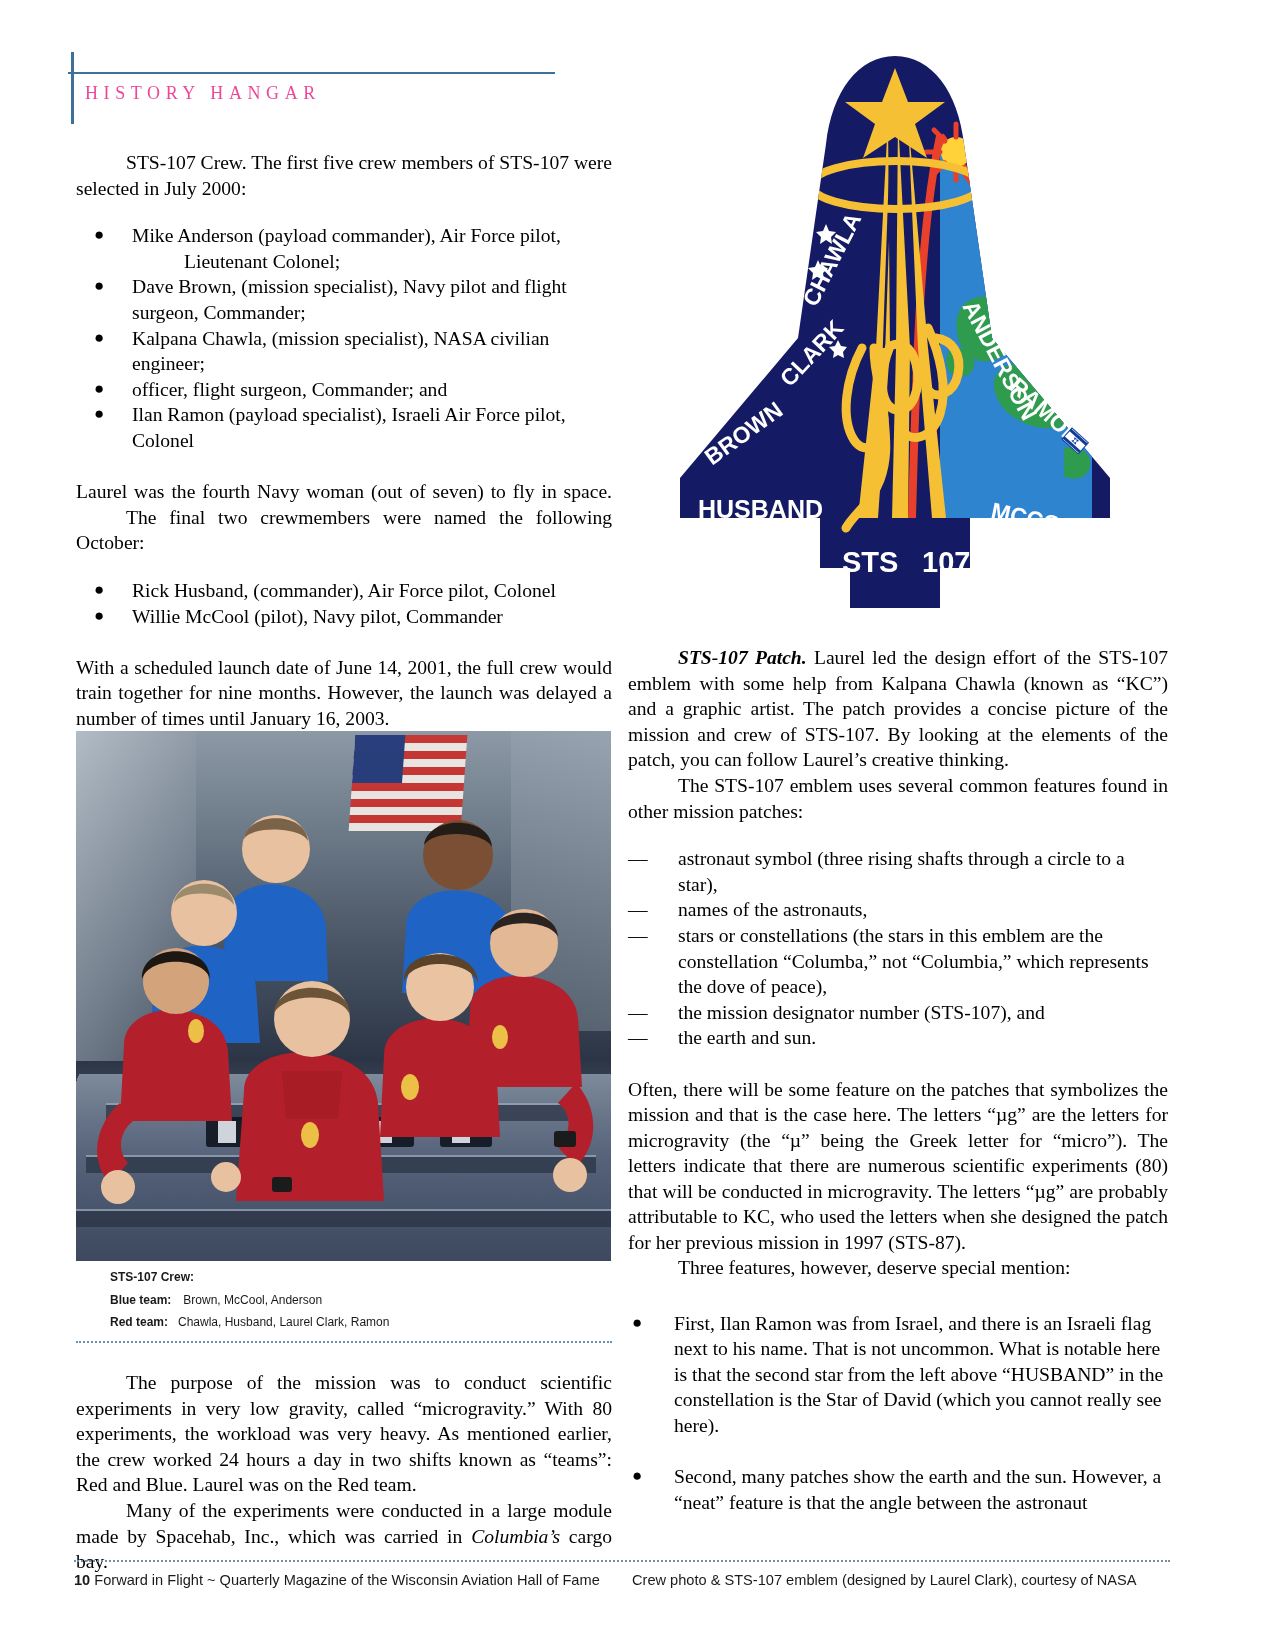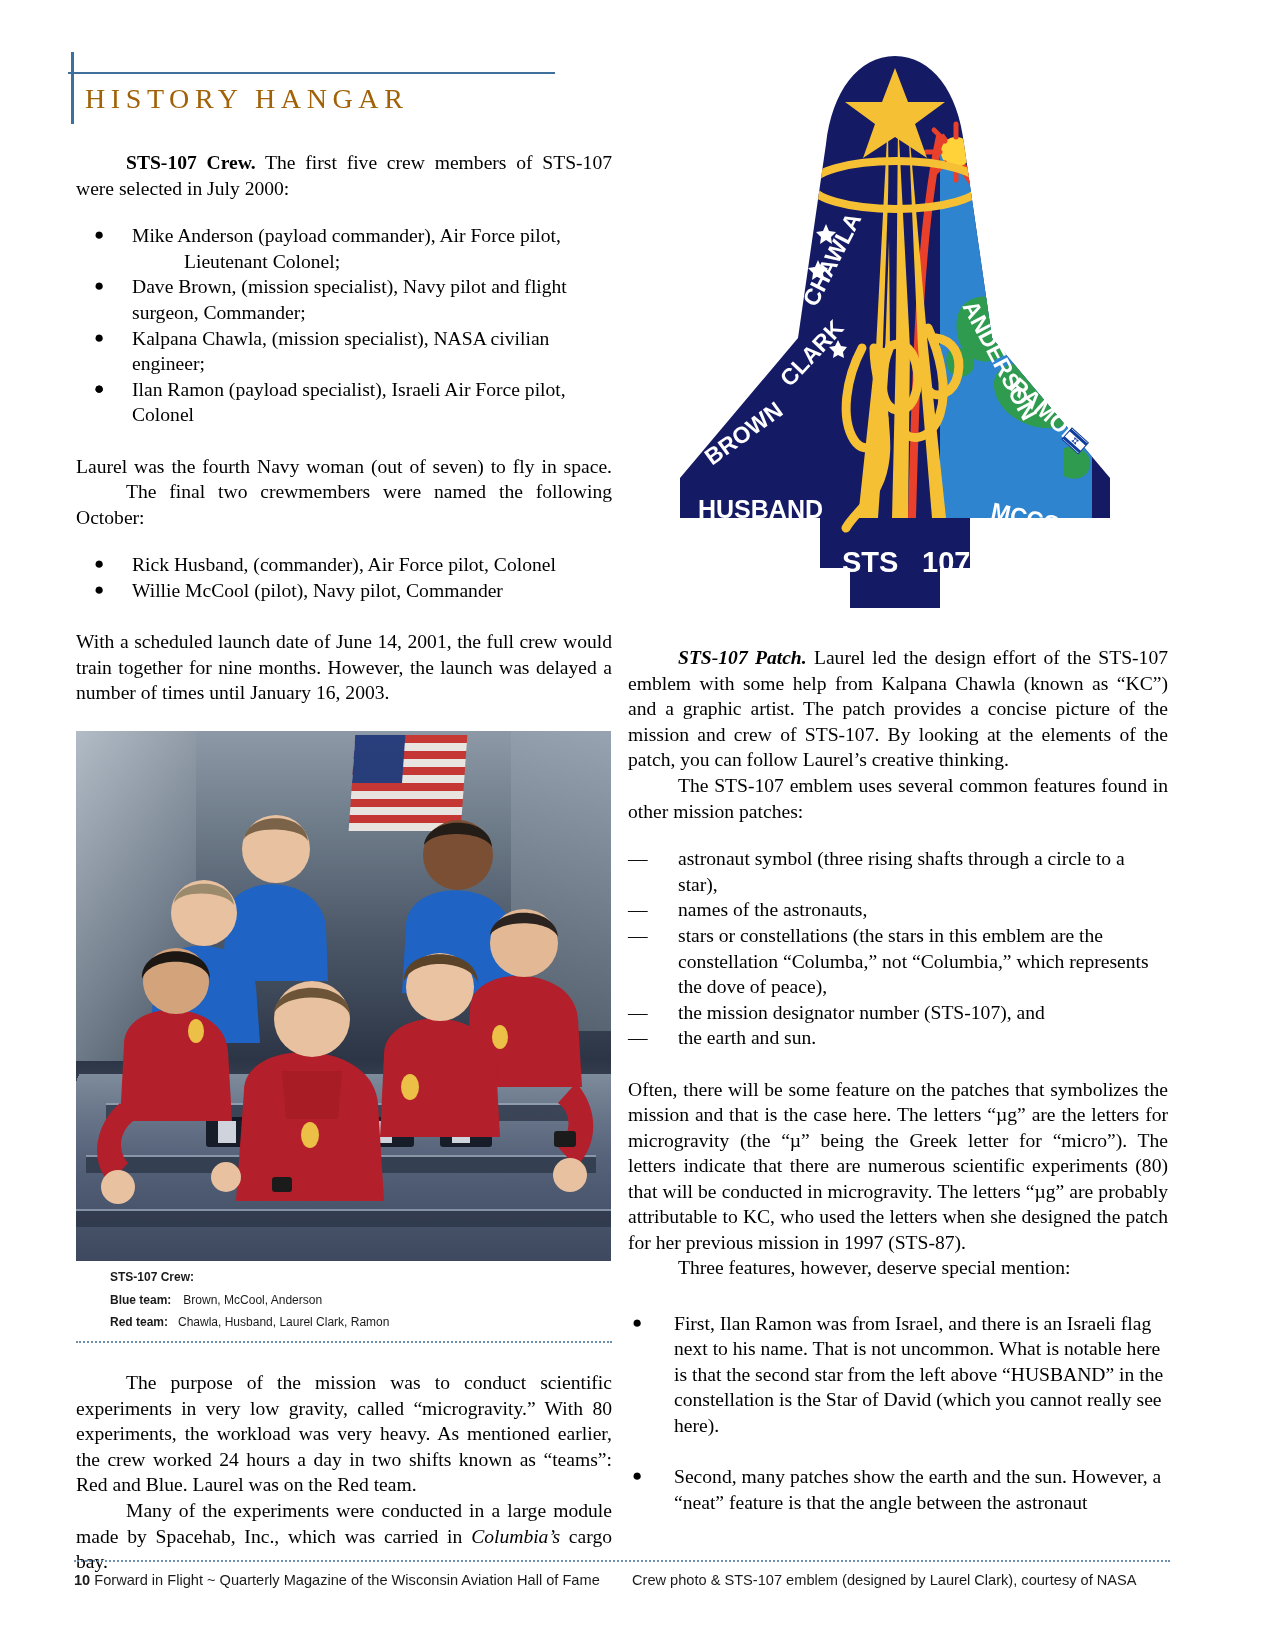--- a/index.html
+++ b/index.html
@@ -37,24 +37,24 @@
     left: 3px;
     top: 0;
     width: 3px;
     height: 72px;
     background: #3f6f9b;
   }
   #masthead .title {
     position: absolute;
     left: 17px;
     top: 31px;
-    font-size: 28px;
+    font-size: 18px;
     letter-spacing: 5.6px;
     font-family: "Liberation Serif", "DejaVu Serif", serif;
-    color: #a16207;
+    color: #ec4899;
     white-space: nowrap;
   }
 
   
   .col {
     position: absolute;
     font-size: 19.6px;
     line-height: 25.6px;
     text-align: left;
   }
@@ -69,21 +69,21 @@
     width: 540px;
   }
 
   p.body {
     margin: 0 0 0 0;
     text-align: justify;
     text-justify: inter-word;
   }
   p.body.gap { margin-top: 25.6px; }
   .indent { display: inline-block; width: 50px; }
-  b.run { font-weight: bold; }
+  b.run { font-weight: normal; }
   i.run { font-style: italic; }
   b.runbi { font-weight: bold; font-style: italic; }
 
   
   ul.blist {
     list-style: none;
     margin: 22px 0 0 0;
     padding: 0;
   }
   ul.blist > li {
@@ -436,20 +436,21 @@
       <span class="mk">●</span>
       <span>Dave Brown, (mission specialist), Navy pilot and flight</span>
       <span class="l2">surgeon, Commander;</span>
     </li>
     <li>
       <span class="mk">●</span>
       <span>Kalpana Chawla, (mission specialist),  NASA civilian engineer;</span>
     </li>
     <li>
       <span class="mk">●</span>
+      <span class="l2">officer, flight surgeon, Commander; and</span>
     </li>
     <li>
       <span class="mk">●</span>
       <span>Ilan Ramon (payload specialist), Israeli Air Force pilot,</span>
       <span class="l2">Colonel</span>
     </li>
   </ul>
 
   <p class="body gap">
     <span>Laurel was the fourth Navy woman (out of seven) to fly in space.</span>

